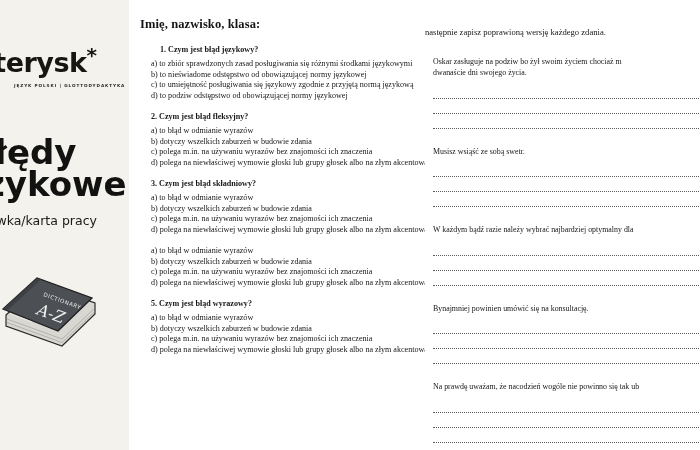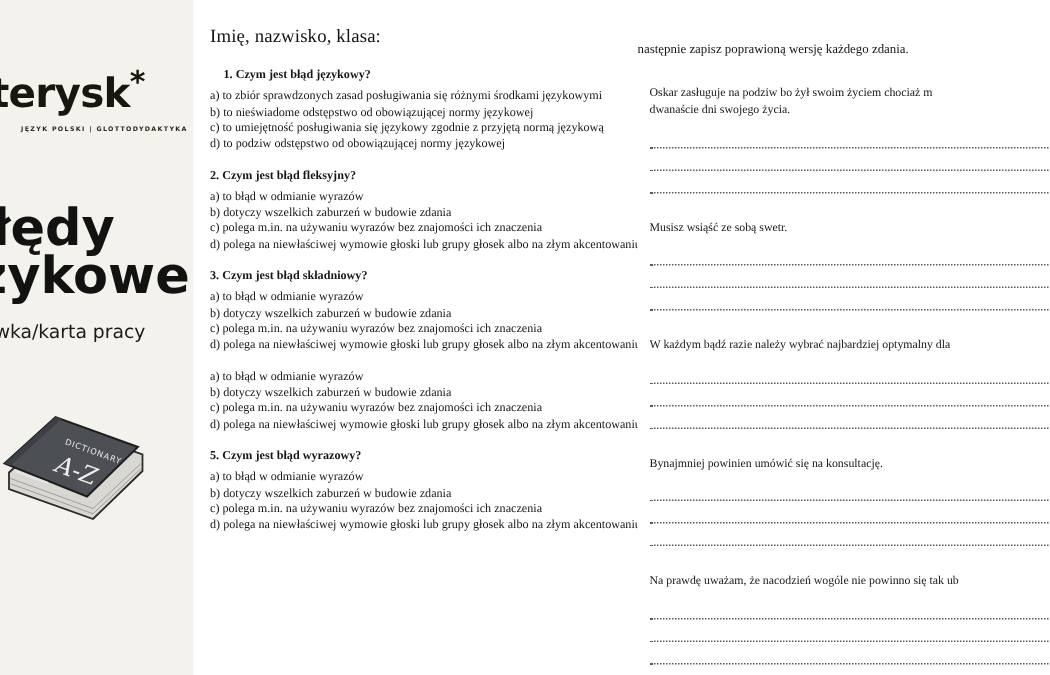--- a/index.html
+++ b/index.html
@@ -101,28 +101,28 @@
     top: 0;
     height: 450px;
     overflow: hidden;
   }
   #col-left  { left: 6px;   width: 290px; }
   #col-right { left: 296px; width: 285px; }
 
   .name-line {
     font-family: "Liberation Serif", serif;
     font-size: 12.5px;
-    font-weight: normal;
+    font-weight: bold;
     color: #141414;
     margin-top: 17px;
     margin-left: 5px;
     letter-spacing: 0.1px;
   }
 
-  .q-block { margin-top: 11px; }
+  .q-block { margin-top: 11px; margin-left: 11px; }
   .q-block.first { margin-top: 13px; }
   .q-title {
     font-family: "Liberation Serif", serif;
     font-size: 8.1px;
     font-weight: bold;
     color: #161616;
     margin-left: 5px;
     margin-bottom: 5px;
     white-space: nowrap;
   }

